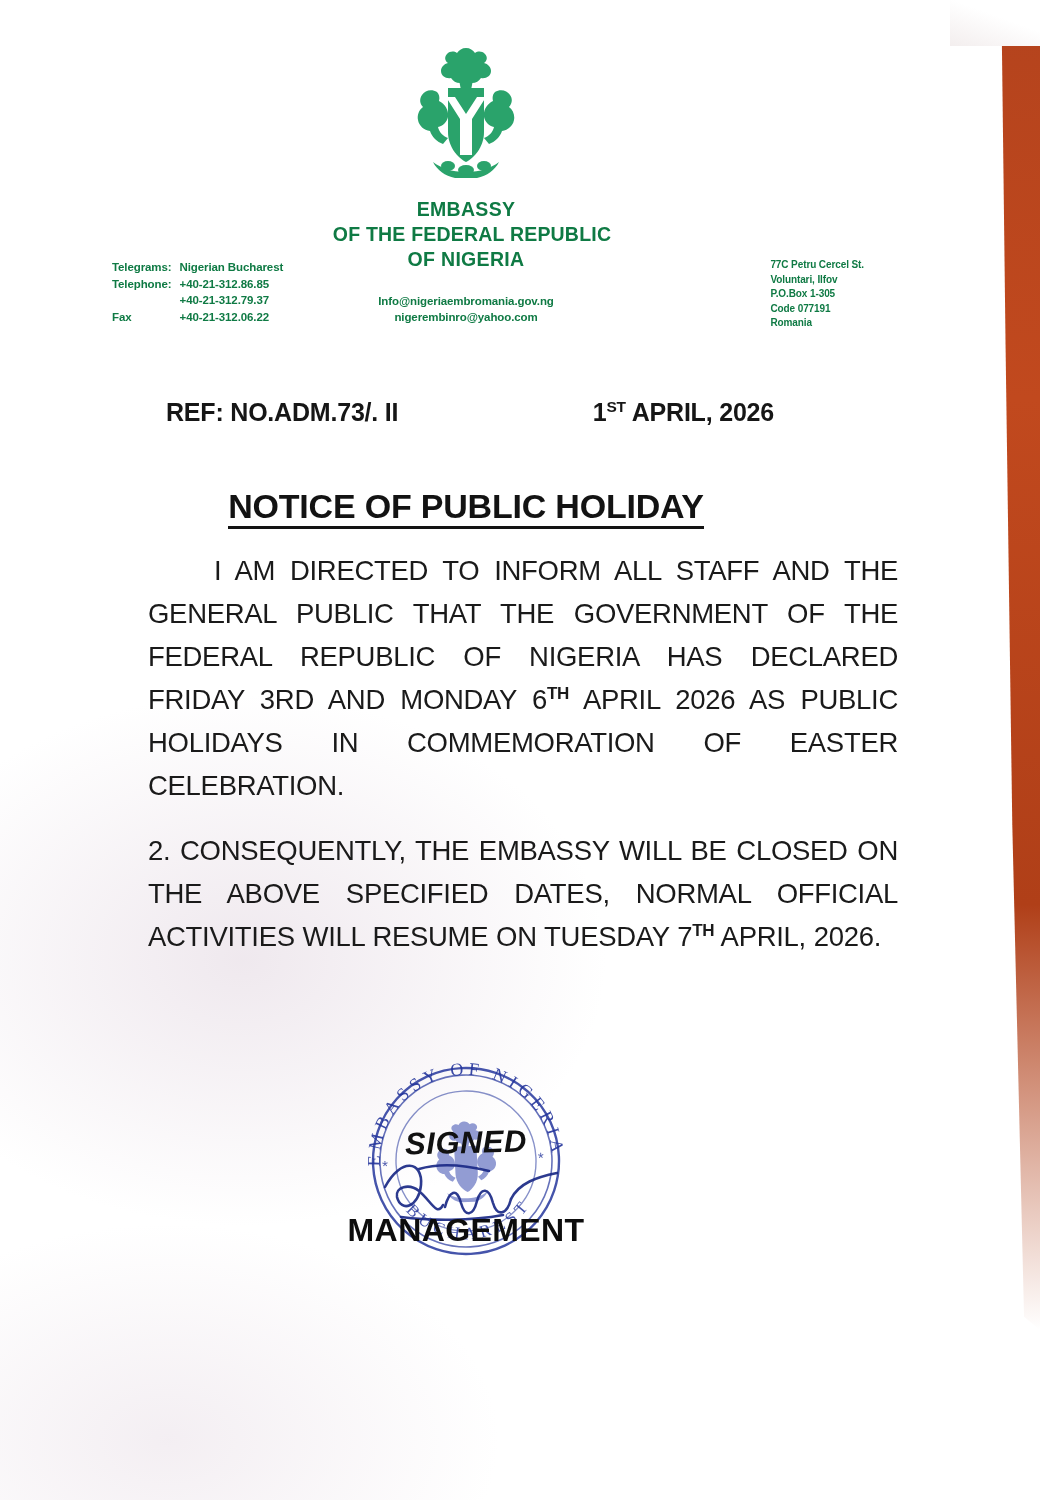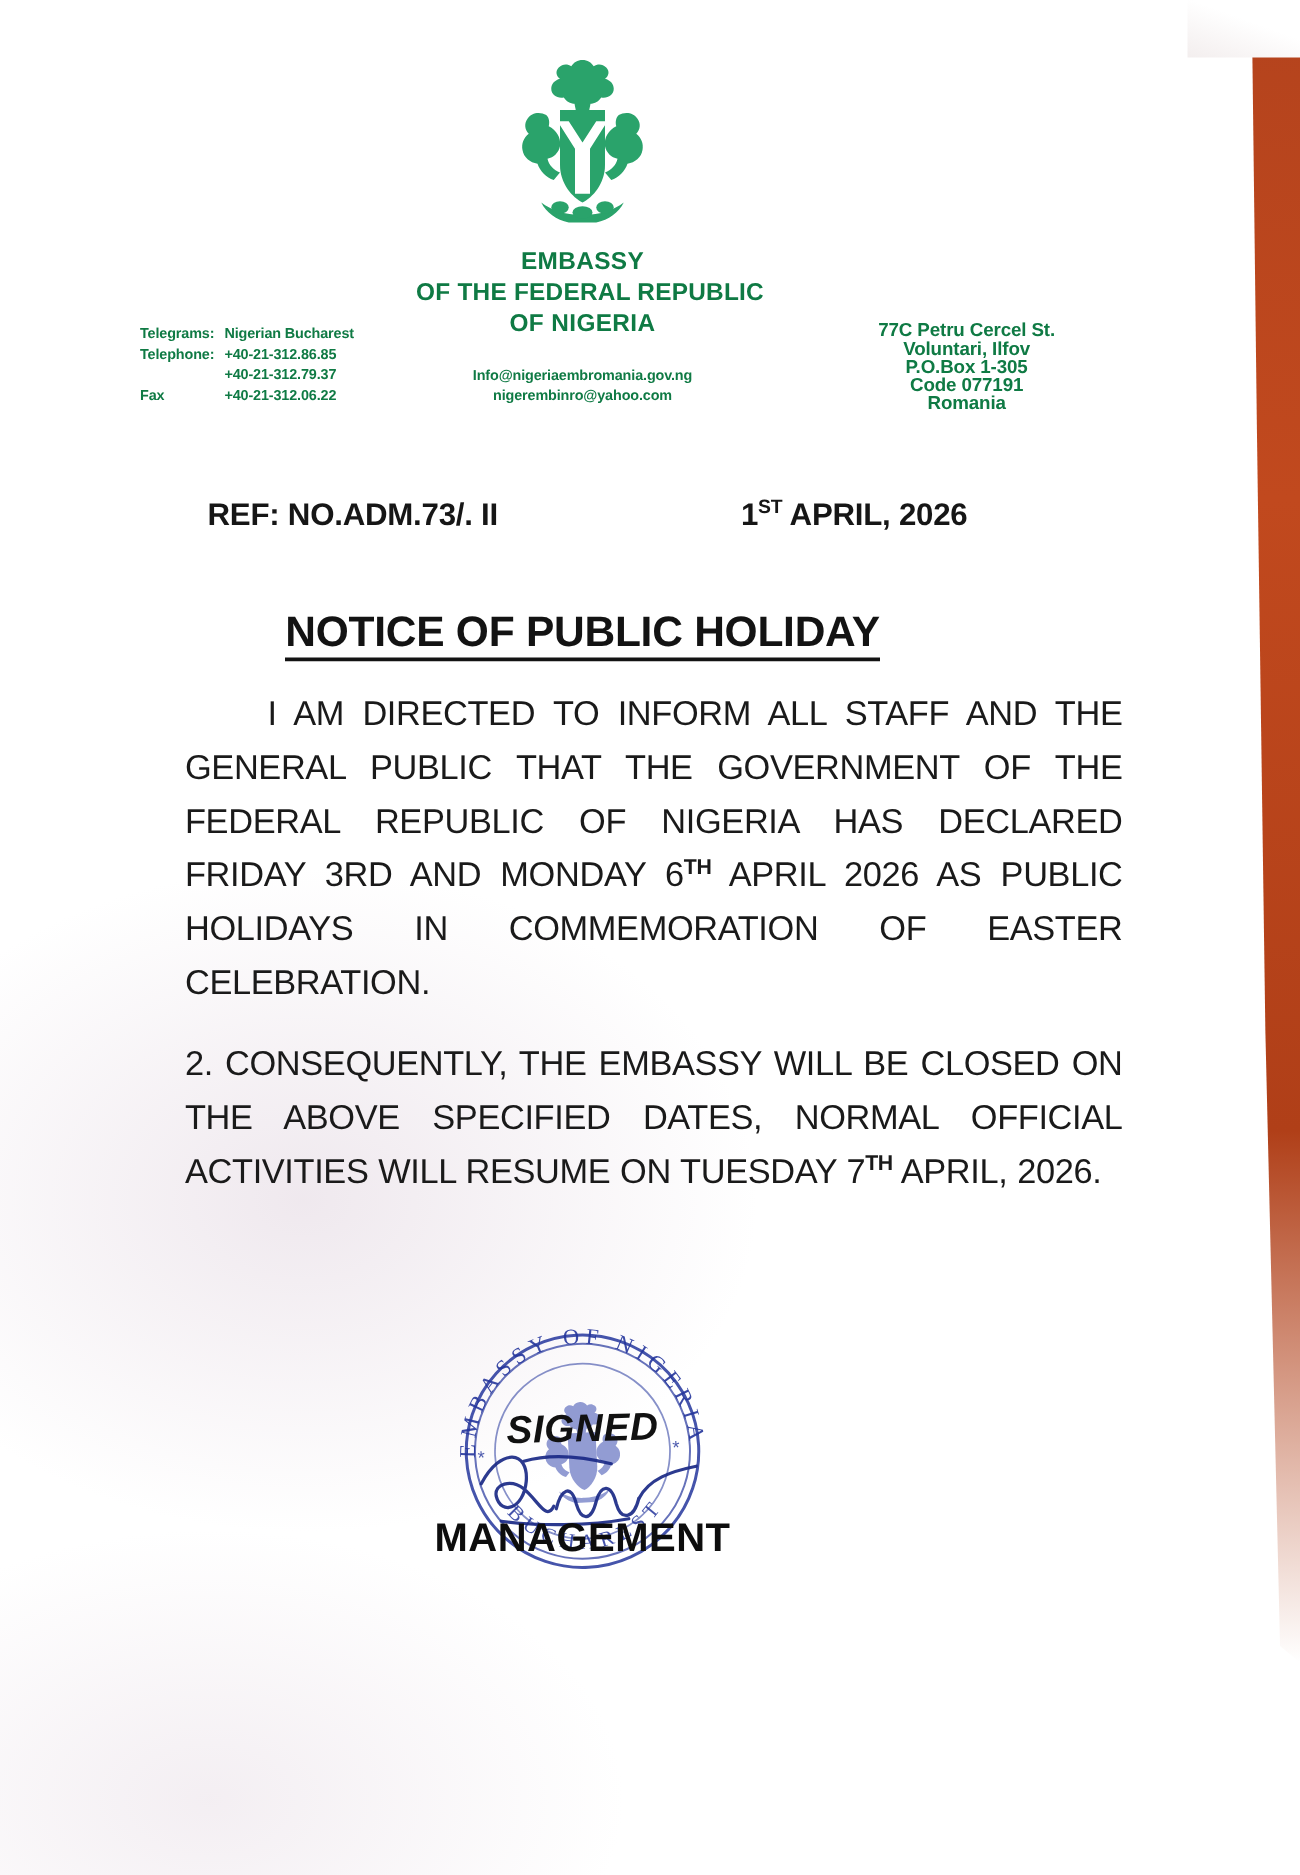--- a/index.html
+++ b/index.html
@@ -109,27 +109,27 @@
     line-height: 16.5px;
     letter-spacing: -0.1px;
     white-space: nowrap;
   }
   .contact-left table { border-collapse: collapse; }
   .contact-left td { padding: 0; vertical-align: top; font-size: 11.5px; line-height: 16.5px; }
   .contact-left td.lbl { padding-right: 8px; }
 
   .contact-right {
     position: absolute;
-    right: 88px;
+    right: 68px;
     top: 258px;
     color: #0f7a44;
-    font-size: 15px;
+    font-size: 10px;
     font-weight: bold;
     line-height: 14.5px;
-    text-align: center;
+    text-align: left;
     letter-spacing: -0.1px;
     white-space: nowrap;
   }
 
   
   .refrow {
     position: absolute;
     left: 166px;
     right: 150px;
     top: 398px;

